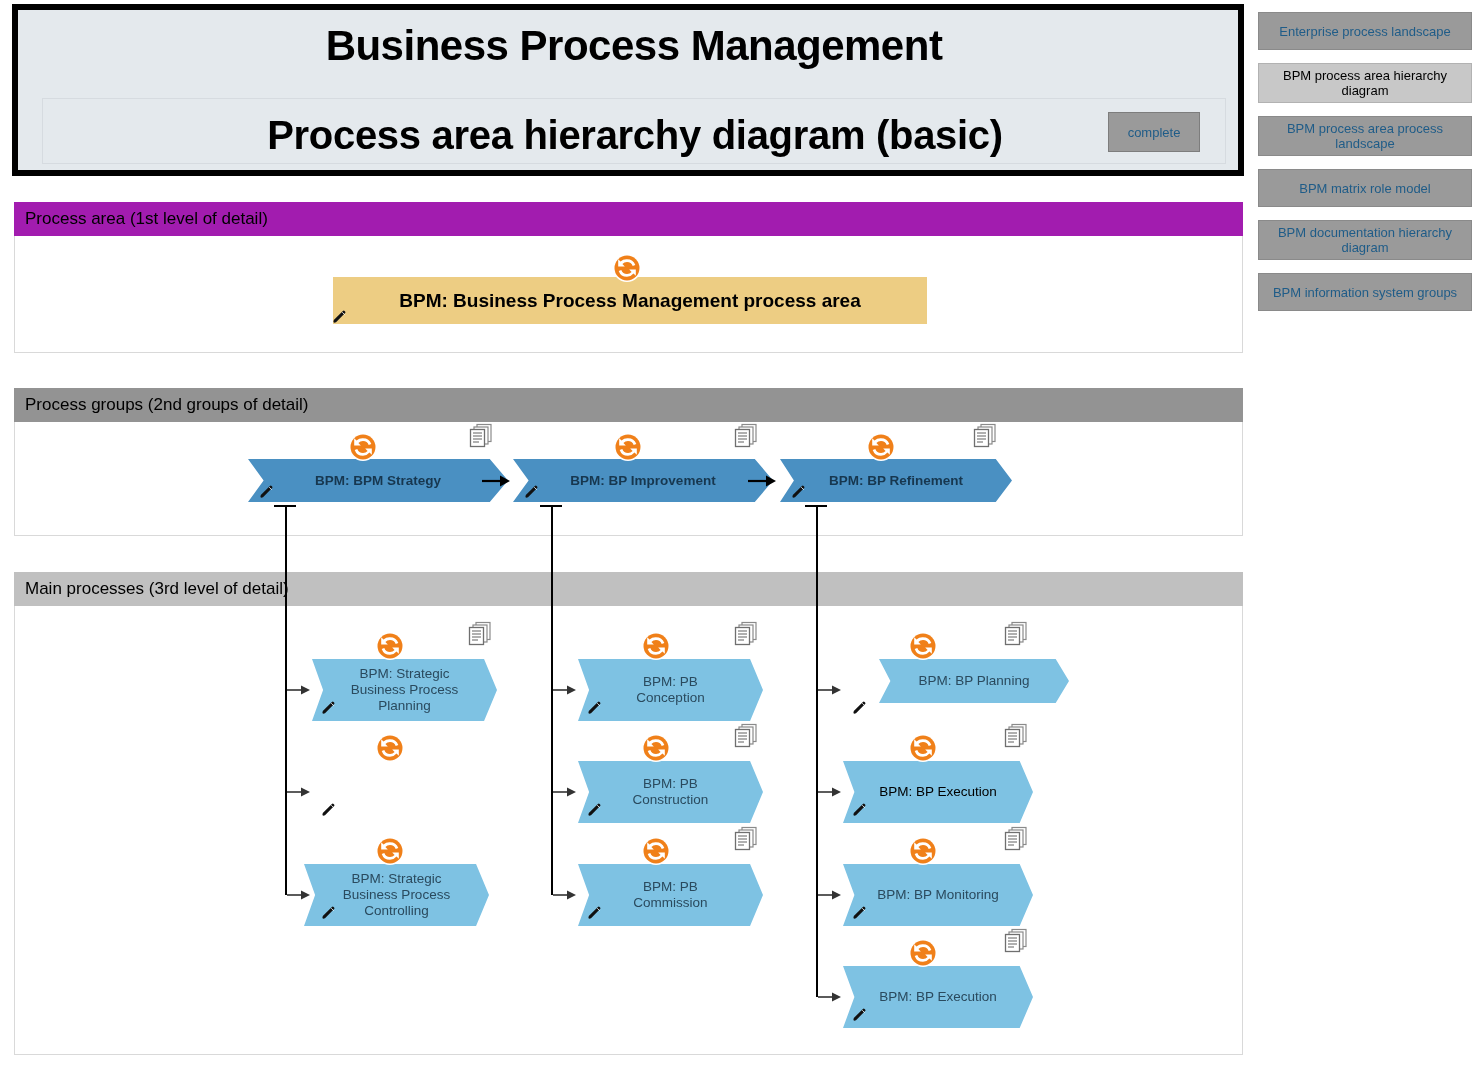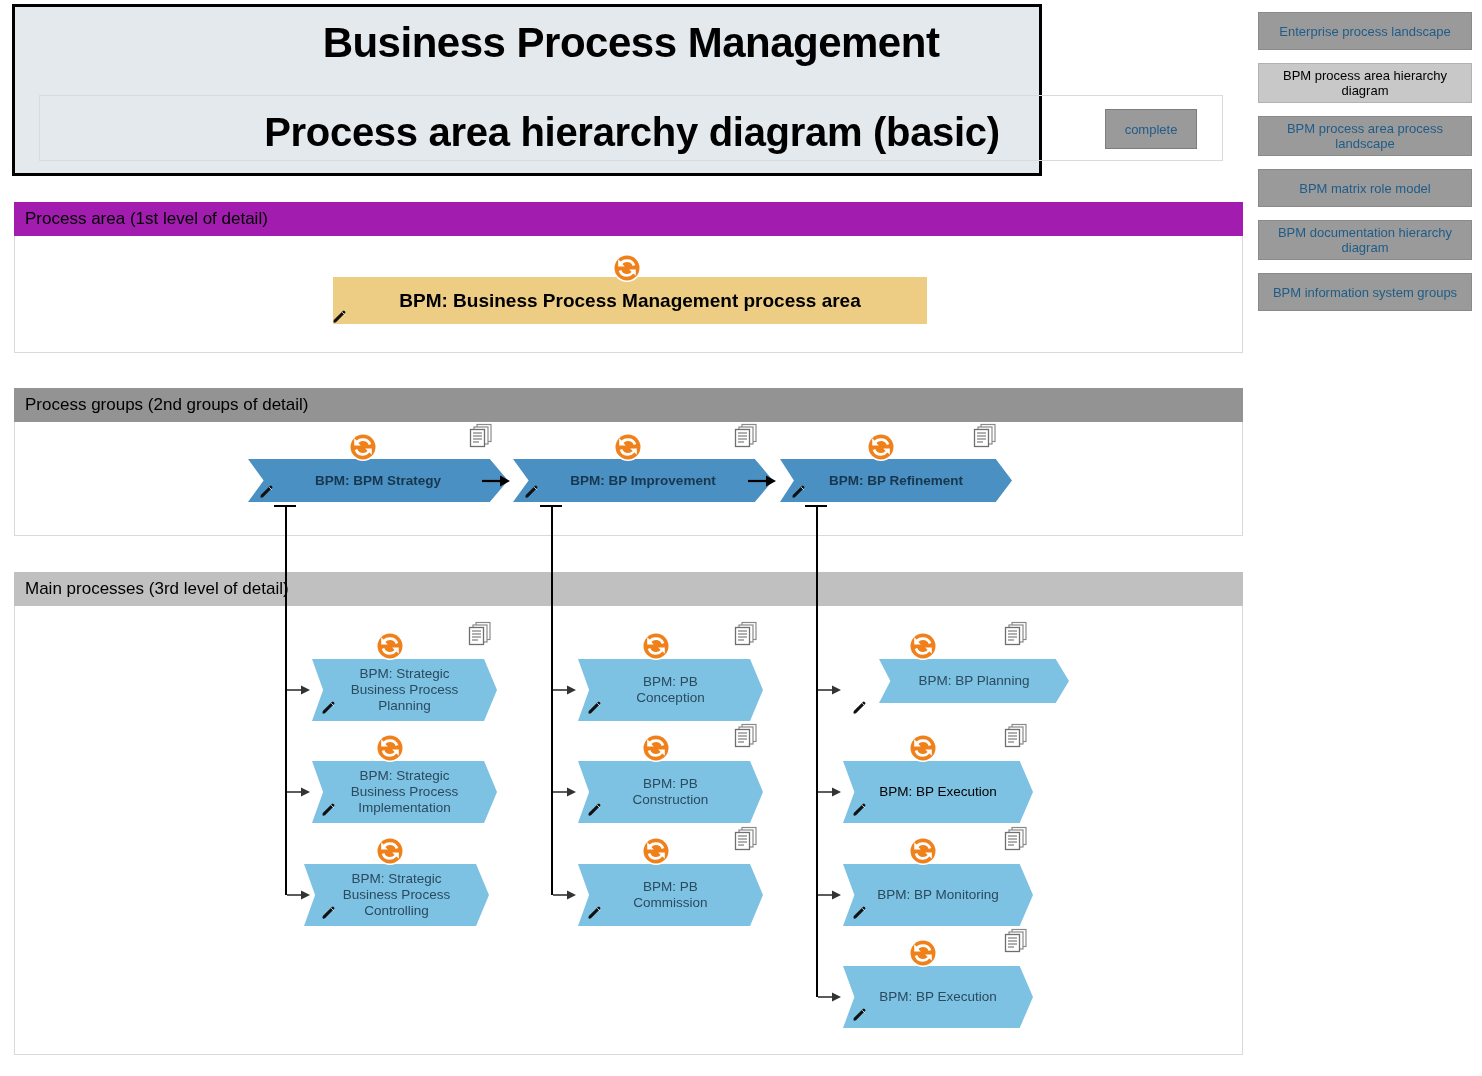--- a/index.html
+++ b/index.html
@@ -6,22 +6,22 @@
   body{
     width:1482px;height:1076px;
     background:#ffffff;
     font-family:"Liberation Sans", sans-serif;
     overflow:hidden;
     position:relative;
   }
 
   
   .header-banner{
-    position:absolute;left:12px;top:4px;width:1030px;height:172px;
-    background:#e4e9ed;border:3px solid #000000;box-sizing:border-box;
+    position:absolute;left:12px;top:4px;width:1232px;height:172px;
+    background:#e4e9ed;border:6px solid #000000;box-sizing:border-box;
   }
   .header-title{
     position:absolute;left:0;top:12px;width:1232px;
     text-align:center;font-size:42px;font-weight:bold;color:#000;
     letter-spacing:-0.5px;
   }
   .subtitle-box{
     position:absolute;left:24px;top:88px;width:1184px;height:66px;
     border:1px solid #d6dbe0;box-sizing:border-box;background:transparent;
   }
@@ -265,23 +265,20 @@
           <line x1="5" y1="10" x2="14" y2="10"></line>
           <line x1="5" y1="13" x2="14" y2="13"></line>
           <line x1="5" y1="16" x2="14" y2="16"></line>
           <line x1="5" y1="19" x2="11" y2="19"></line>
         </g>
       </svg></div>
     <div class="pencil" style="left: 322px; top: 701px;"><svg viewBox="0 0 14 14" width="14" height="14">
         <path d="M1.2 12.8 3 12.2 12.1 3.1a1.2 1.2 0 0 0 0-1.7l-0.5-0.5a1.2 1.2 0 0 0-1.7 0L0.8 10l-0.4 1.9z" fill="#111111"></path>
         <path d="M9.2 2.2l2.6 2.6" stroke="#ffffff" stroke-width="0.8"></path>
       </svg></div>
-    <div class="chev l3" style="left: 312px; top: 761px; width: 185px; height: 62px;">
-      <span>BPM: Strategic Business Process Implementation</span>
-    </div>
     <div class="sync" style="left: 374.5px; top: 733px;"><svg viewBox="0 0 30 30" width="30" height="30">
         <circle cx="15" cy="15" r="14" fill="#ffffff"></circle>
         <circle cx="15" cy="15" r="12.5" fill="#f08019"></circle>
         <path d="M15 6.2a8.8 8.8 0 0 1 8.3 5.9l-2.6 1a6 6 0 0 0-5.7-4.1 6 6 0 0 0-4.6 2.1l2.4 2.4H6.2V6.2l2.3 2.3A8.8 8.8 0 0 1 15 6.2z" fill="#ffffff"></path>
         <path d="M15 23.8a8.8 8.8 0 0 1-8.3-5.9l2.6-1a6 6 0 0 0 5.7 4.1 6 6 0 0 0 4.6-2.1l-2.4-2.4h6.6v6.3l-2.3-2.3a8.8 8.8 0 0 1-6.5 3.3z" fill="#ffffff"></path>
       </svg></div>
     <div class="pencil" style="left: 322px; top: 803px;"><svg viewBox="0 0 14 14" width="14" height="14">
         <path d="M1.2 12.8 3 12.2 12.1 3.1a1.2 1.2 0 0 0 0-1.7l-0.5-0.5a1.2 1.2 0 0 0-1.7 0L0.8 10l-0.4 1.9z" fill="#111111"></path>
         <path d="M9.2 2.2l2.6 2.6" stroke="#ffffff" stroke-width="0.8"></path>
       </svg></div>

